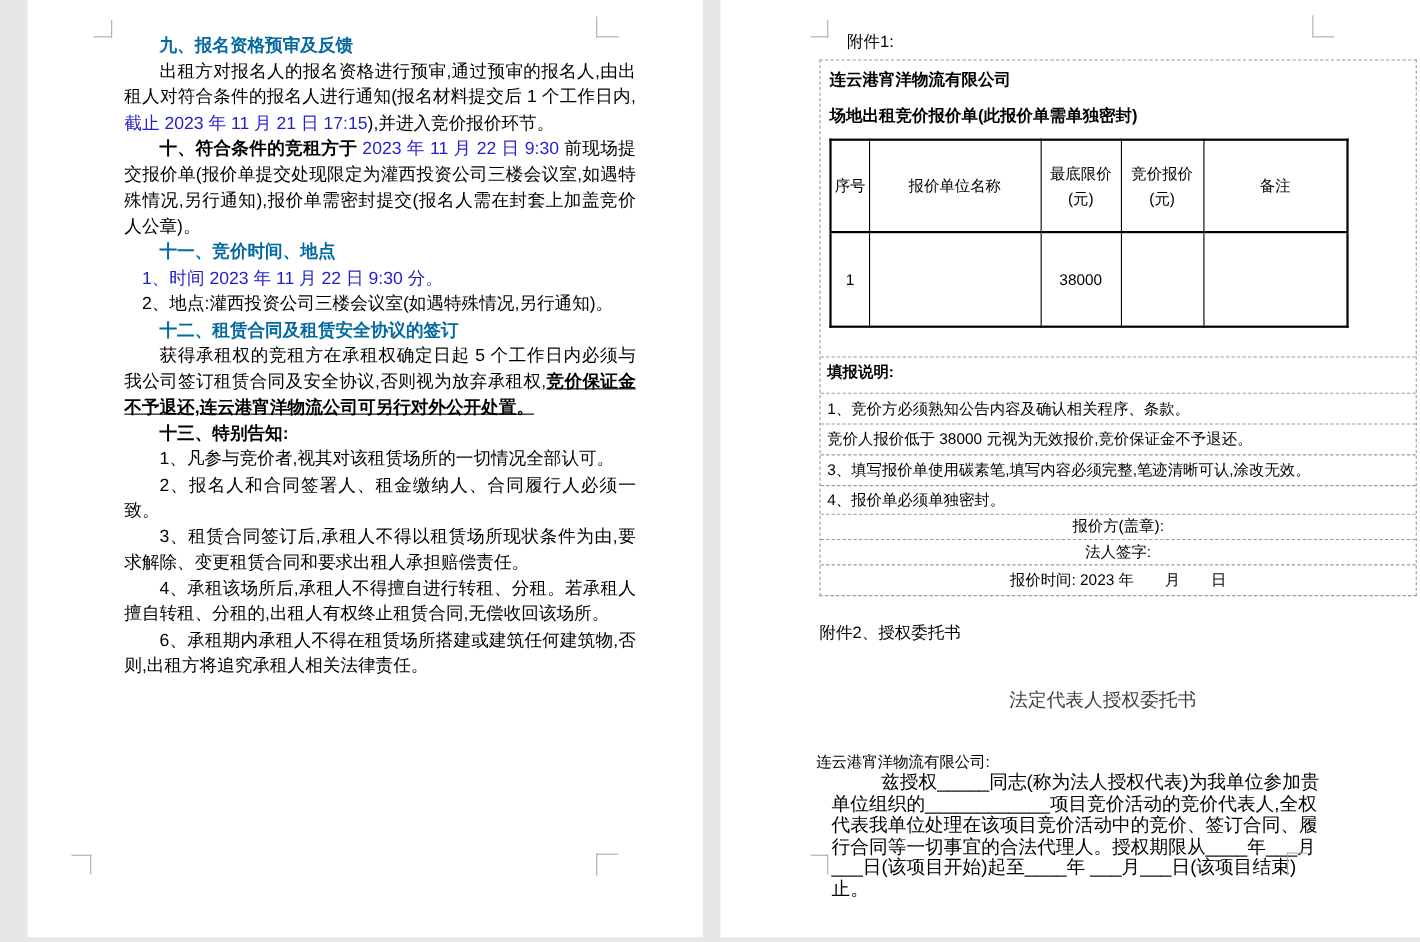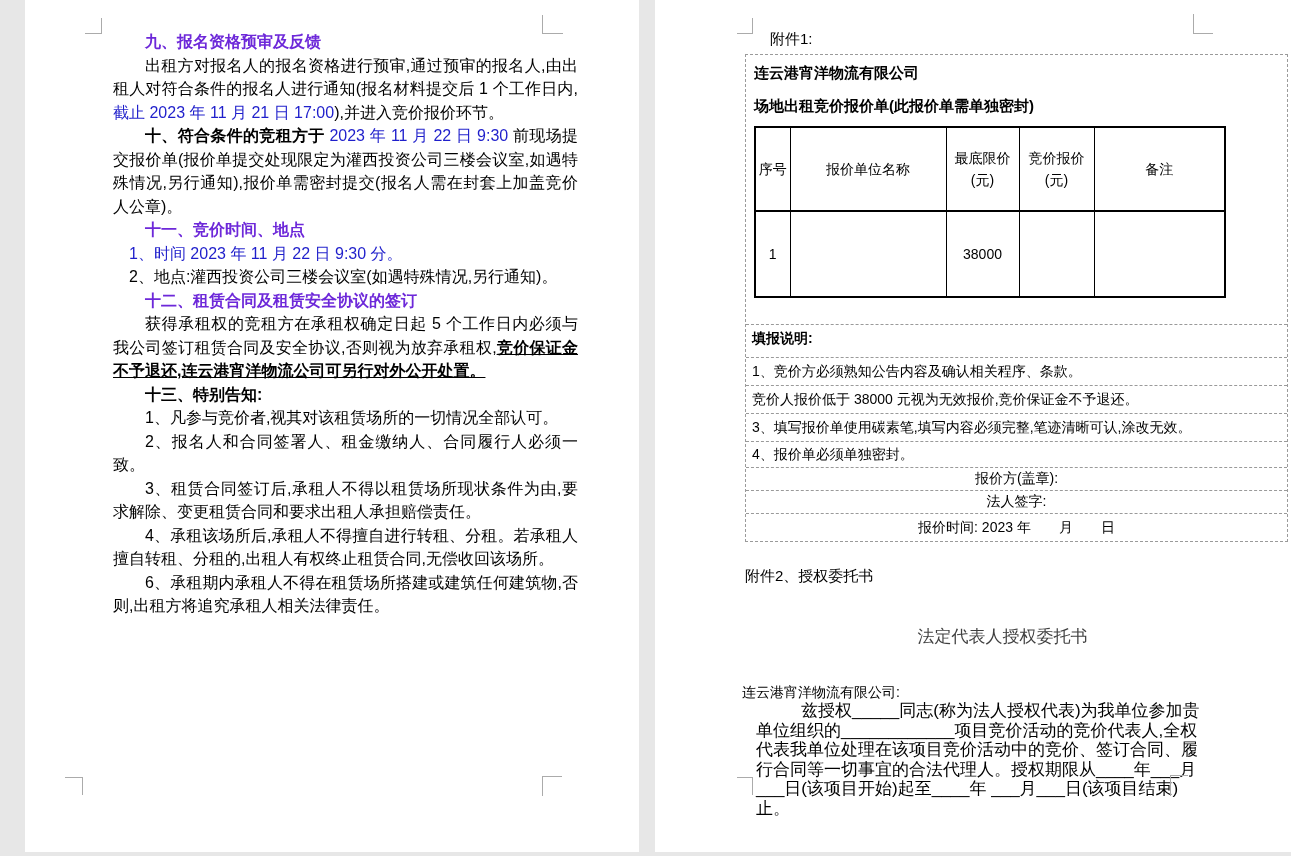--- a/index.html
+++ b/index.html
@@ -13,21 +13,21 @@
   .mark{position:absolute;}
   .mark-rb{border-right:1px solid #ababab;border-bottom:1px solid #ababab;}
   .mark-lb{border-left:1px solid #ababab;border-bottom:1px solid #ababab;}
   .mark-tr{border-top:1px solid #ababab;border-right:1px solid #ababab;}
   .mark-tl{border-top:1px solid #ababab;border-left:1px solid #ababab;}
 
   
   .doc-left{position:absolute;left:88px;top:30px;width:465px;font-size:16px;line-height:23.5px;text-align:justify;}
   .doc-left p{margin:0;text-indent:32px;}
   .doc-left p.ind1{text-indent:16px;}
-  .h-gray{color:#6d28d9;font-weight:bold;}
+  .h-gray{color:#0369a1;font-weight:bold;}
   .h-black{font-weight:bold;}
   .blue{color:#1f1fcb;}
   .bu{font-weight:bold;text-decoration:underline;}
 
   
   .attach1{position:absolute;left:770px;top:30px;font-size:15px;line-height:18px;}
   .quote-block{position:absolute;left:745px;top:54px;width:543px;border:1px dashed #9a9a9a;background:#fff;box-sizing:border-box;}
   .quote-block .t1{margin:6px 0 0 8px;font-size:15px;font-weight:bold;line-height:24px;}
   .quote-block .t2{margin:9px 0 0 8px;font-size:15px;font-weight:bold;line-height:24px;}
   table.bid{border-collapse:collapse;margin:8px 0 0 8px;}
@@ -49,21 +49,21 @@
   .poa-body{position:absolute;left:756px;top:701px;width:447px;font-size:17px;line-height:19.5px;text-indent:45px;text-align:left;word-break:break-all;}
 </style>
 </head>
 <body>
 
 <div class="canvas">
 
   <div class="page page-left">
     <div class="doc-left">
       <p class="h-gray">九、报名资格预审及反馈</p>
-      <p><span>出租方对报名人的报名资格进行预审,通过预审的报名人,由出租人对符合条件的报名人进行通知(报名材料提交后 1 个工作日内,</span><span class="blue">截止 2023 年 11 月 21 日 17:00</span><span>),并进入竞价报价环节。</span></p>
+      <p><span>出租方对报名人的报名资格进行预审,通过预审的报名人,由出租人对符合条件的报名人进行通知(报名材料提交后 1 个工作日内,</span><span class="blue">截止 2023 年 11 月 21 日 17:15</span><span>),并进入竞价报价环节。</span></p>
       <p><span class="h-black">十、符合条件的竞租方于 </span><span class="blue">2023 年 11 月 22 日 9:30 </span><span>前现场提交报价单(报价单提交处现限定为灌西投资公司三楼会议室,如遇特殊情况,另行通知),报价单需密封提交(报名人需在封套上加盖竞价人公章)。</span></p>
       <p class="h-gray">十一、竞价时间、地点</p>
       <p class="ind1 blue">1、时间 2023 年 11 月 22 日 9:30 分。</p>
       <p class="ind1">2、地点:灌西投资公司三楼会议室(如遇特殊情况,另行通知)。</p>
       <p class="h-gray">十二、租赁合同及租赁安全协议的签订</p>
       <p><span>获得承租权的竞租方在承租权确定日起 5 个工作日内必须与我公司签订租赁合同及安全协议,否则视为放弃承租权,</span><span class="bu">竞价保证金不予退还,连云港宵洋物流公司可另行对外公开处置。</span></p>
       <p class="h-black">十三、特别告知:</p>
       <p>1、凡参与竞价者,视其对该租赁场所的一切情况全部认可。</p>
       <p>2、报名人和合同签署人、租金缴纳人、合同履行人必须一致。</p>
       <p>3、租赁合同签订后,承租人不得以租赁场所现状条件为由,要求解除、变更租赁合同和要求出租人承担赔偿责任。</p>

